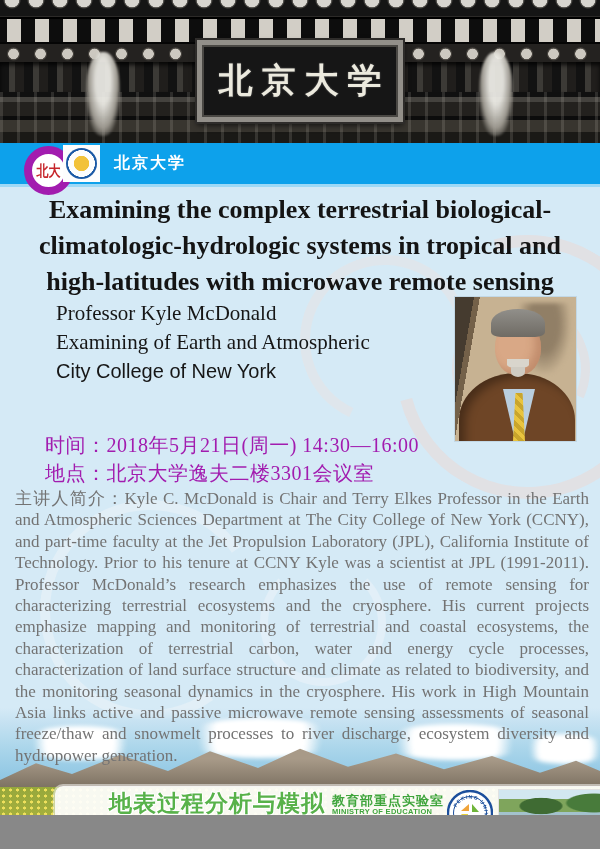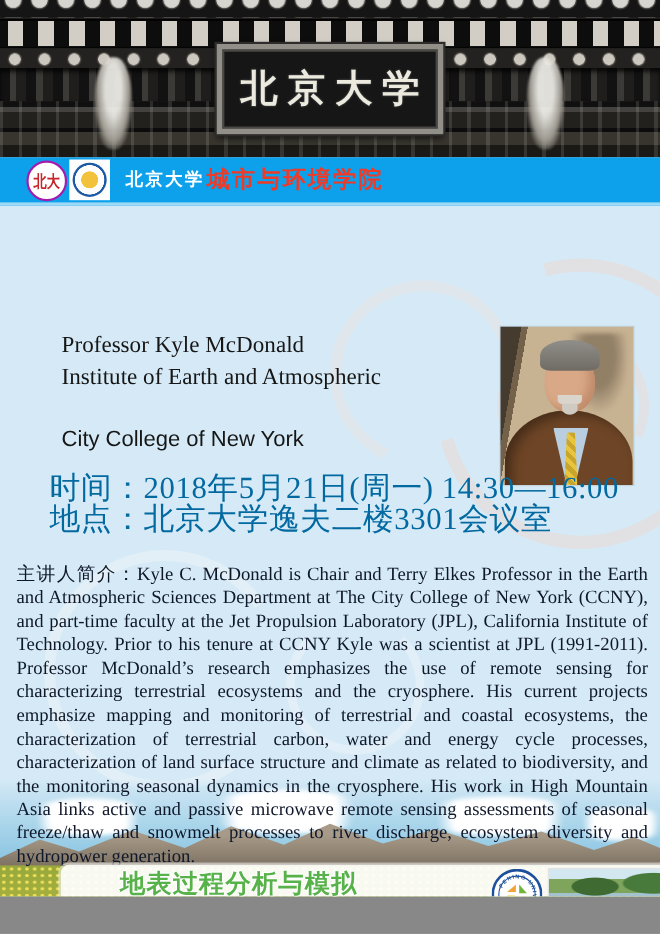--- a/index.html
+++ b/index.html
@@ -31,21 +31,21 @@
   .plaque-text { color:#eceade; font-weight:bold; font-size:34px; letter-spacing:9px; padding-left:9px;
     font-family:"DejaVu Serif","Liberation Serif",serif; text-shadow:0 0 2px rgba(255,255,255,.35); }
   .roof-figure { position:absolute; top:52px; width:34px; height:84px; border-radius:45%;
     background:radial-gradient(ellipse at 50% 35%, #f0efe9 0 30%, #a39f96 60%, rgba(60,58,54,0) 78%);
     filter:blur(1px); opacity:.92; z-index:2; }
   .fig-left { left:86px; } .fig-right { left:479px; }
   
   .banner { position:absolute; left:0; top:143px; width:600px; height:41px; background:#0da1eb;
     border-bottom:3px solid #9ed9f6; z-index:4; }
   .pku-seal { position:absolute; left:24px; top:3px; width:33px; height:33px; border-radius:50%;
-    background:#fff; border:2px solid #a21caf; display:flex; align-items:center; justify-content:center; }
+    background:#fff; border:8px solid #a21caf; display:flex; align-items:center; justify-content:center; }
   .pku-seal span { color:#c6262b; font-weight:bold; font-size:12px; line-height:1; transform:scaleY(1.25); }
   .college-seal { position:absolute; left:63px; top:2px; width:37px; height:37px; background:#fdfdfd;
     display:flex; align-items:center; justify-content:center; }
   .college-seal i { display:block; width:31px; height:31px; border-radius:50%;
     background:radial-gradient(circle, #f2c23a 0 34%, #fdfdfd 36% 60%, #1c5aa6 62% 100%); }
   .banner-uni { position:absolute; left:114px; top:10px; color:#ffffff; font-weight:bold; font-size:16px;
     letter-spacing:2px; font-family:"Liberation Sans",sans-serif; }
   .banner-college { position:absolute; left:188px; top:6px; color:#ee3a26; font-weight:bold; font-size:21px;
     letter-spacing:2px; font-family:"Liberation Sans",sans-serif; }
   
@@ -54,43 +54,43 @@
   .cloud-r2 { right:10px; top:300px; width:120px; height:120px; border:9px solid rgba(233,219,217,.55); border-bottom-color:transparent; transform:rotate(-20deg); }
   .cloud-l1 { left:40px; top:500px; width:200px; height:200px; border:10px solid rgba(228,240,248,.9); border-right-color:transparent; transform:rotate(10deg); }
   .cloud-l2 { left:260px; top:560px; width:110px; height:110px; border:8px solid rgba(228,240,248,.85); border-top-color:transparent; }
   .cloud-t1 { left:300px; top:255px; width:150px; height:150px; border:10px solid rgba(236,226,224,.45); border-right-color:transparent; transform:rotate(70deg); }
   
   .title { position:absolute; left:0; top:192px; width:600px; text-align:center; color:#141414;
     font-weight:bold; font-size:26px; line-height:36px; z-index:5; }
   
   .speaker { position:absolute; left:56px; top:299px; font-size:21px; line-height:29px; color:#161616; z-index:5; }
   .speaker-name { font-weight:normal; }
-  .speaker-inst { font-family:"Liberation Sans",sans-serif; font-size:20px;margin-top:28px; }
+  .speaker-inst { font-family:"Liberation Sans",sans-serif; font-size:20px; }
   
   .photo { position:absolute; left:455px; top:297px; width:121px; height:144px; overflow:hidden; z-index:5;
     background:linear-gradient(100deg, #453b2f 0 13%, #746149 13% 17%, #c7b292 17% 100%); box-shadow:0 0 0 1px #c2d8e6; }
   .photo .dome { position:absolute; right:6px; top:6px; width:52px; height:70px;
     background:radial-gradient(ellipse at 50% 30%, #917f66 0 40%, rgba(145,127,102,0) 75%); filter:blur(2px); }
   .photo .jacket { position:absolute; left:4px; bottom:-6px; width:116px; height:74px; background:#6e4526;
     border-radius:55% 55% 0 0/70% 70% 0 0; box-shadow:inset 6px 4px 10px rgba(0,0,0,.35); }
   .photo .shirt { position:absolute; left:48px; bottom:0; width:32px; height:52px; background:#b9cede;
     clip-path:polygon(0 0,100% 0,62% 100%,38% 100%); }
   .photo .tie { position:absolute; left:58px; bottom:0; width:12px; height:48px;
     background:repeating-linear-gradient(45deg,#e9c43e 0 4px,#c9a52c 4px 8px); clip-path:polygon(20% 0,80% 0,100% 100%,0 100%); }
   .photo .head { position:absolute; left:40px; top:22px; width:46px; height:56px; background:#d9a886;
     border-radius:50% 50% 46% 46%; box-shadow:inset -6px -4px 8px rgba(150,90,60,.35); }
   .photo .hair { position:absolute; left:36px; top:12px; width:54px; height:28px;
     background:linear-gradient(#918f8a,#6f6b64); border-radius:55% 55% 20% 20%; }
   .photo .stache { position:absolute; left:52px; top:62px; width:22px; height:9px; background:#d9d5cc; border-radius:0 0 40% 40%; }
   .photo .goatee { position:absolute; left:56px; top:70px; width:14px; height:10px; background:#cfcbc2; border-radius:0 0 50% 50%; }
   
-  .event { position:absolute; left:45px; top:431px; font-size:28px; line-height:28px; color:#0369a1; z-index:5; letter-spacing:.5px; }
-  
-  .bio { position:absolute; left:15px; top:494px; width:574px; font-size:17px; line-height:21.4px;
-    text-align:justify; color:#0f172a; z-index:5; }
+  .event { position:absolute; left:45px; top:431px; font-size:20px; line-height:28px; color:#a21caf; z-index:5; letter-spacing:.5px; }
+  
+  .bio { position:absolute; left:15px; top:471px; width:574px; font-size:17px; line-height:21.4px;
+    text-align:justify; color:#737373; z-index:5; }
   
   .landscape { position:absolute; left:0; top:708px; width:600px; height:141px; }
   .land-sky { position:absolute; inset:0; background:linear-gradient(rgba(213,234,246,0) 0, #c6e2f2 14px, #a9d5ea 42px, #8ec6e3 72px); }
   .land-cloud { position:absolute; border-radius:50%; background:radial-gradient(circle, #ffffff 0 55%, rgba(255,255,255,0) 75%); filter:blur(2px); }
   .lc1 { left:20px; top:18px; width:120px; height:34px; }
   .lc2 { left:180px; top:10px; width:160px; height:40px; }
   .lc3 { left:380px; top:16px; width:150px; height:36px; }
   .lc4 { left:520px; top:26px; width:90px; height:30px; }
   .mountains { position:absolute; left:0; top:30px; width:600px; height:60px;
     background:linear-gradient(#a89a88 0 35%, #6d6355 100%);
@@ -140,33 +140,37 @@
   </div>
 
   <div class="banner">
     <div class="pku-seal">
       <span>北大</span>
     </div>
     <div class="college-seal">
         <i></i>
       </div>
     <div class="banner-uni">北京大学</div>
-    <div class="banner-college">城市与环境学院</div>
   </div>
 
   <div class="cloud cloud-r1"></div>
   <div class="cloud cloud-r2"></div>
   <div class="cloud cloud-t1"></div>
   <div class="cloud cloud-l1"></div>
   <div class="cloud cloud-l2"></div>
 
+  <div class="title">
+    <div>Examining the complex terrestrial biological-</div>
+    <div>climatologic-hydrologic systems in tropical and</div>
+    <div>high-latitudes with microwave remote sensing</div>
+  </div>
 
   <div class="speaker">
     <div class="speaker-name">Professor Kyle McDonald</div>
-    <div>Institute of Earth and Atmospheric</div>
+    <div>Examining of Earth and Atmospheric</div>
     <div class="speaker-inst">City College of New York</div>
   </div>
 
   <div class="photo">
     <div class="dome"></div>
     <div class="jacket"></div>
     <div class="shirt"></div>
     <div class="tie"></div>
     <div class="head"></div>
     <div class="hair"></div>
@@ -188,20 +192,24 @@
     <div class="land-cloud lc3"></div>
     <div class="land-cloud lc4"></div>
     <div class="mountains"></div>
     <div class="field"></div>
   </div>
 
   <div class="lab-banner">
     <div class="lab-left">
       <div class="lab-row1">
         <span class="lab-cn">地表过程分析与模拟</span>
+        <span class="moe">
+          <div class="moe-cn">教育部重点实验室</div>
+          <div class="moe-en">MINISTRY OF EDUCATION</div>
+        </span>
       </div>
       <div class="lab-en">LABORATORY FOR EARTH SURFACE PROCESSES (LASP)</div>
     </div>
     <svg class="lasp-logo" viewBox="0 0 46 46">
       <circle cx="23" cy="23" r="22" fill="#ffffff" stroke="#1c4f9c" stroke-width="2.4"></circle>
       <circle cx="23" cy="23" r="16.5" fill="none" stroke="#1c4f9c" stroke-width="1"></circle>
       <defs>
           <path id="ringPath" d="M 23 8.5 A 14.5 14.5 0 0 1 23 37.5 A 14.5 14.5 0 0 1 23 8.5" transform="rotate(-90 23 23)"></path>
         </defs>
       <text font-size="5" fill="#1c4f9c" font-family="Liberation Sans, sans-serif" font-weight="bold" letter-spacing="1">

